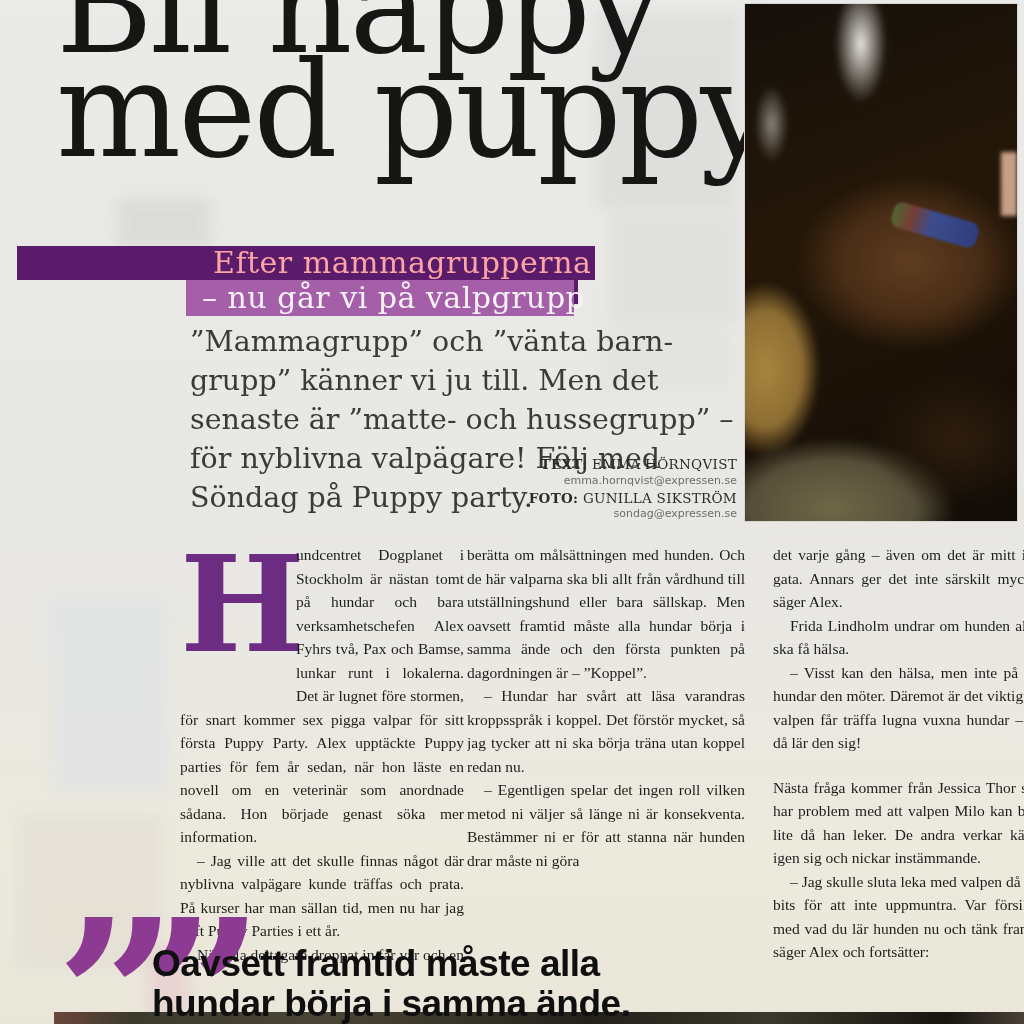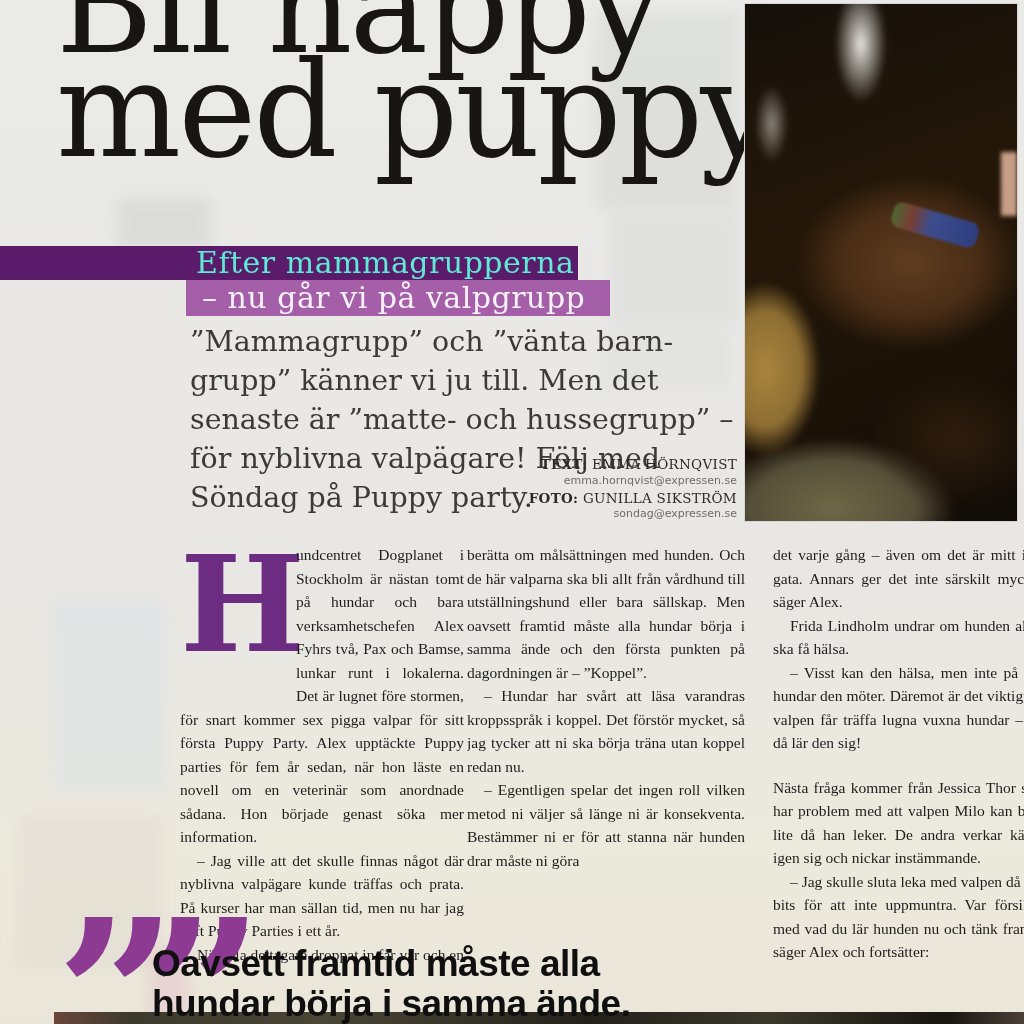--- a/index.html
+++ b/index.html
@@ -13,25 +13,25 @@
   .bl-c{left:610px;top:212px;width:130px;height:112px;background:#d8dad8;opacity:.5;}
   .bl-d{left:52px;top:598px;width:116px;height:195px;background:#dde2e7;opacity:.55;}
   .bl-e{left:18px;top:815px;width:145px;height:155px;background:#e2ddd2;opacity:.6;}
   .bl-f{left:148px;top:948px;width:42px;height:70px;background:#e6c6cc;opacity:.55;}
   .bl-g{left:600px;top:330px;width:130px;height:60px;background:#dcdedc;opacity:.45;}
 
   .headline{position:absolute;left:56px;top:-46px;margin:0;font-weight:400;color:#171615;
     font-size:132px;line-height:104px;letter-spacing:-3px;white-space:nowrap;}
   .headline span{display:block;}
 
-  .kicker-l1{position:absolute;left:0;top:246px;width:578px;height:34px;box-sizing:border-box;
-    background:#5a1b6b;color:#5eead4;font-size:30px;line-height:33px;padding-left:196px;
+  .kicker-l1{position:absolute;left:17px;top:246px;width:578px;height:34px;box-sizing:border-box;
+    background:#5a1b6b;color:#fca5a5;font-size:30px;line-height:33px;padding-left:196px;
     letter-spacing:.5px;white-space:nowrap;}
   .kicker-tab{position:absolute;left:556px;top:278px;width:22px;height:26px;background:#5a1b6b;}
-  .kicker-l2{position:absolute;left:186px;top:280px;width:424px;height:36px;box-sizing:border-box;
+  .kicker-l2{position:absolute;left:186px;top:280px;width:388px;height:36px;box-sizing:border-box;
     background:#a55fa9;color:#f7f1f8;font-size:30px;line-height:35px;padding-left:16px;
     letter-spacing:.5px;white-space:nowrap;}
 
   .lead{position:absolute;left:190px;top:322px;width:548px;margin:0;
     font-size:28.5px;line-height:39px;color:#3b3a39;}
 
   .credits{position:absolute;right:287px;top:458px;text-align:right;color:#2c2b2a;line-height:1;}
   .cr-line{font-size:13.5px;letter-spacing:.3px;}
   .cr-line b{font-weight:700;margin-left:45px;}
   .cr-mail{font-size:11px;color:#6e6d6a;margin:3px 0 6px 0;font-family:"DejaVu Sans",sans-serif;}

